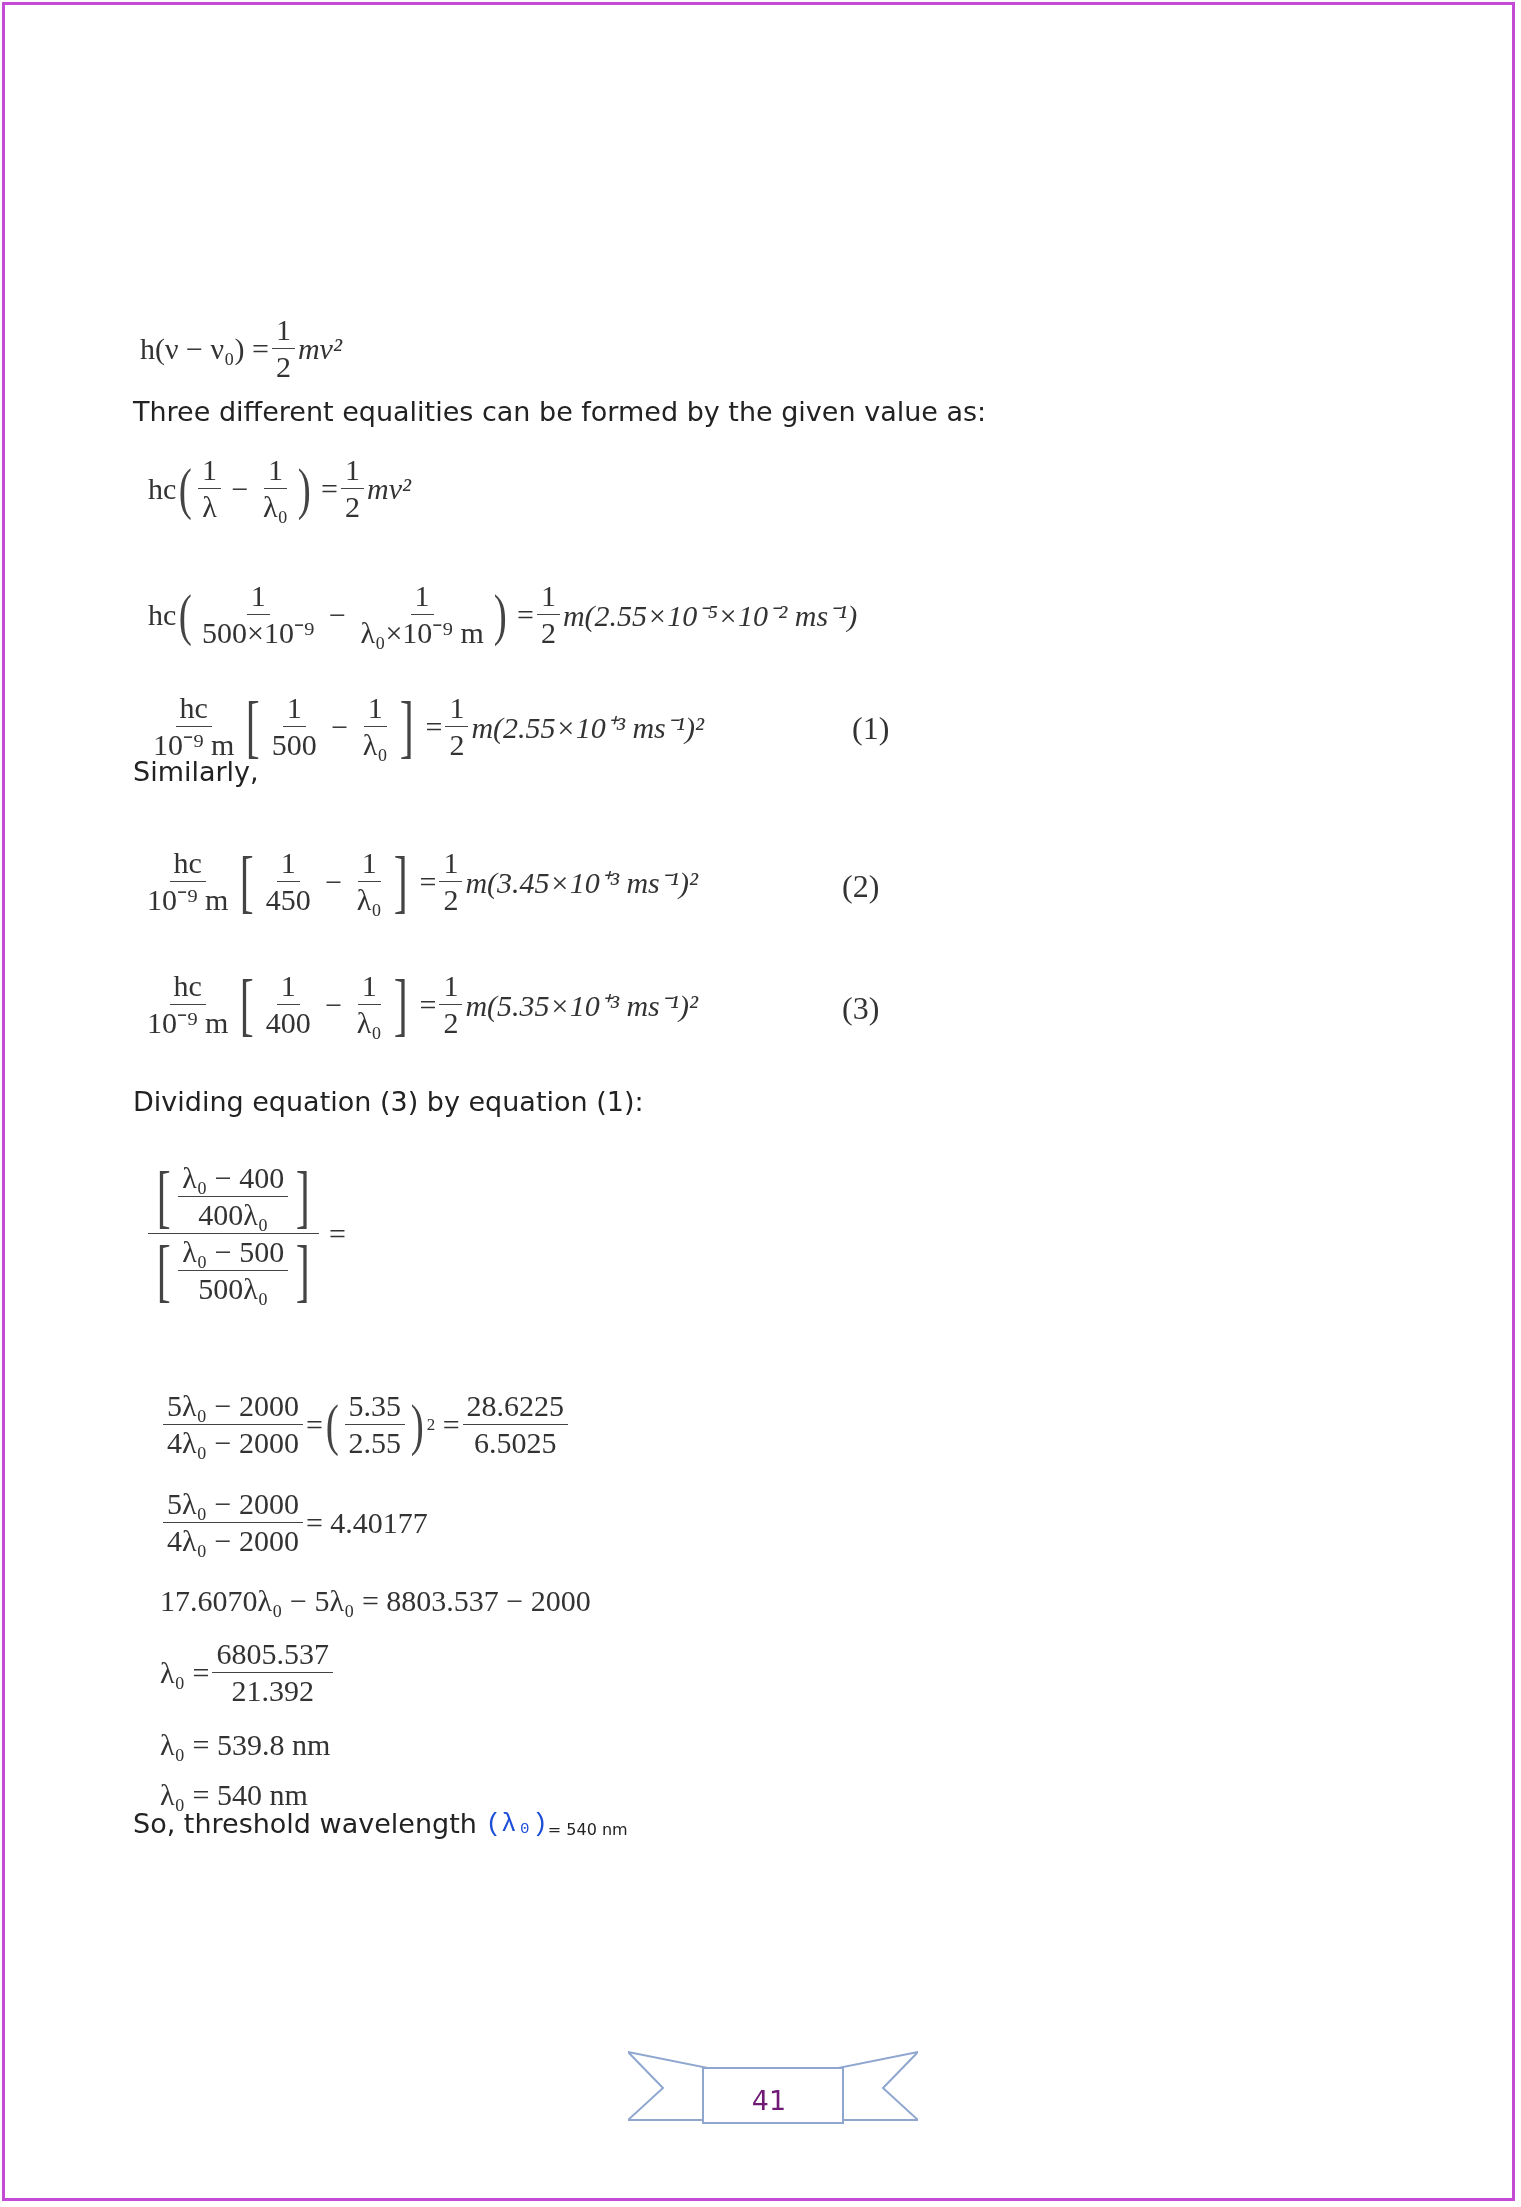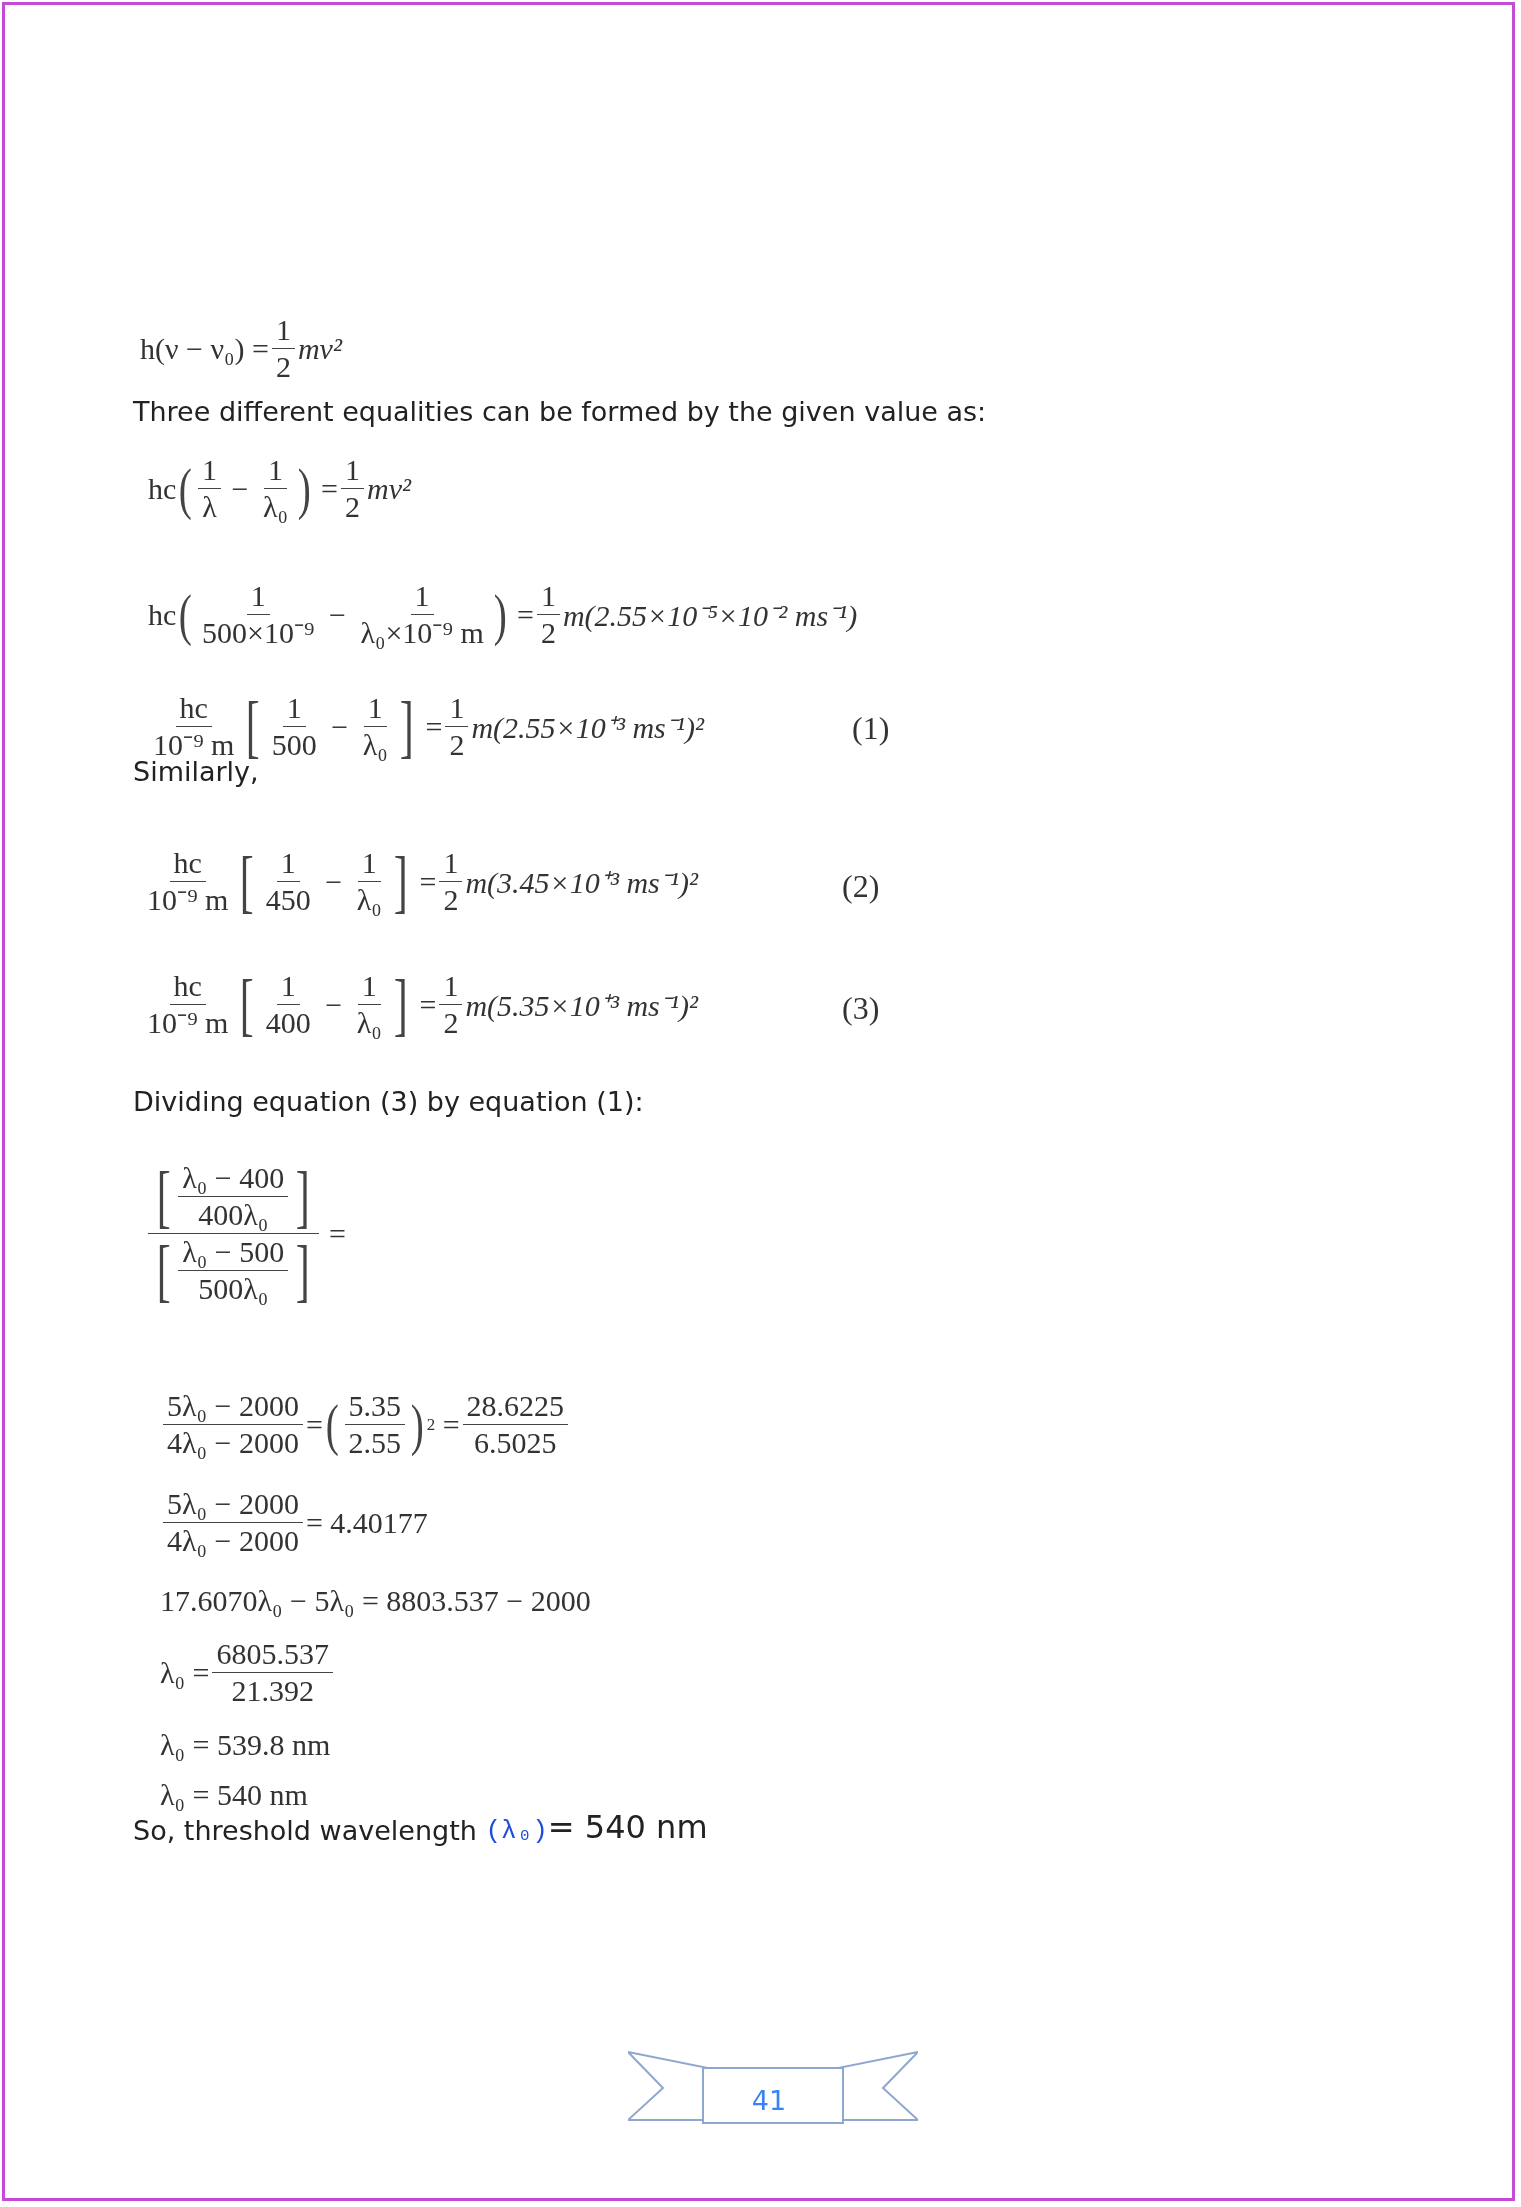--- a/index.html
+++ b/index.html
@@ -9,21 +9,21 @@
   .math{position:absolute;font-family:"Liberation Serif",serif;color:#333;font-size:30px;white-space:nowrap;display:flex;align-items:center;text-align:right;}
   .frac{display:inline-flex;flex-direction:column;align-items:center;vertical-align:middle;margin:0 3px;}
   .frac .n{padding:0 4px;border-bottom:1.5px solid #444;line-height:1.2;}
   .frac .d{padding:0 4px;line-height:1.2;}
   .paren{font-size:56px;line-height:1;font-weight:lighter;color:#444;transform:scaleX(0.7);display:inline-block;}
   .br{font-size:70px;line-height:1;color:#444;transform:scaleX(0.6);display:inline-block;}
   sup{font-size:17px;vertical-align:14px;}
   i{font-style:italic;}
   .eqn{position:absolute;font-family:"Liberation Serif",serif;font-size:32px;color:#333;}
   .ribbon{position:absolute;left:628px;top:2050px;width:290px;height:90px;}
-  .pgnum{position:absolute;left:703px;top:2085px;width:132px;text-align:center;font-size:27px;color:#3b82f6;font-family:"DejaVu Sans",sans-serif;}
+  .pgnum{position:absolute;left:703px;top:2085px;width:132px;text-align:center;font-size:27px;color:#701a75;font-family:"DejaVu Sans",sans-serif;}
 </style>
 </head>
 <body>
 
 <div class="frame"></div>
 
 <div class="math" style="left:140px;top:312px;">
   <span>h(ν − ν₀)</span>&nbsp;<span>=</span>
   <span class="frac">
       <span class="n">1</span>
@@ -206,21 +206,21 @@
       <span class="d">21.392</span>
     </span>
 </div>
 
 <div class="math" style="left:160px;top:1728px;">λ₀ = 539.8 nm</div>
 <div class="math" style="left:160px;top:1778px;">λ₀ = 540 nm</div>
 
 <div class="text" style="left:133px;top:1808px;display:flex;align-items:flex-end;">
   <span>So, threshold wavelength</span>&nbsp;
   <span style="font-family:Liberation Mono, monospace;font-size:26px;color:#1d4ed8;">(λ₀)</span>
-  <span style="font-size:32px;">= 540 nm</span>
+  <span style="font-size:16px;">= 540 nm</span>
 </div>
 
 <svg class="ribbon" viewBox="0 0 290 90">
   <polygon points="0,2 80,18 80,70 0,70 35,38" fill="none" stroke="#8fa7cf" stroke-width="2"></polygon>
   <polygon points="290,2 210,18 210,70 290,70 255,38" fill="none" stroke="#8fa7cf" stroke-width="2"></polygon>
   <rect x="75" y="18" width="140" height="55" fill="#fff" stroke="#8fa7cf" stroke-width="2"></rect>
 </svg>
 <div class="pgnum">41</div>
 
 </body></html>

